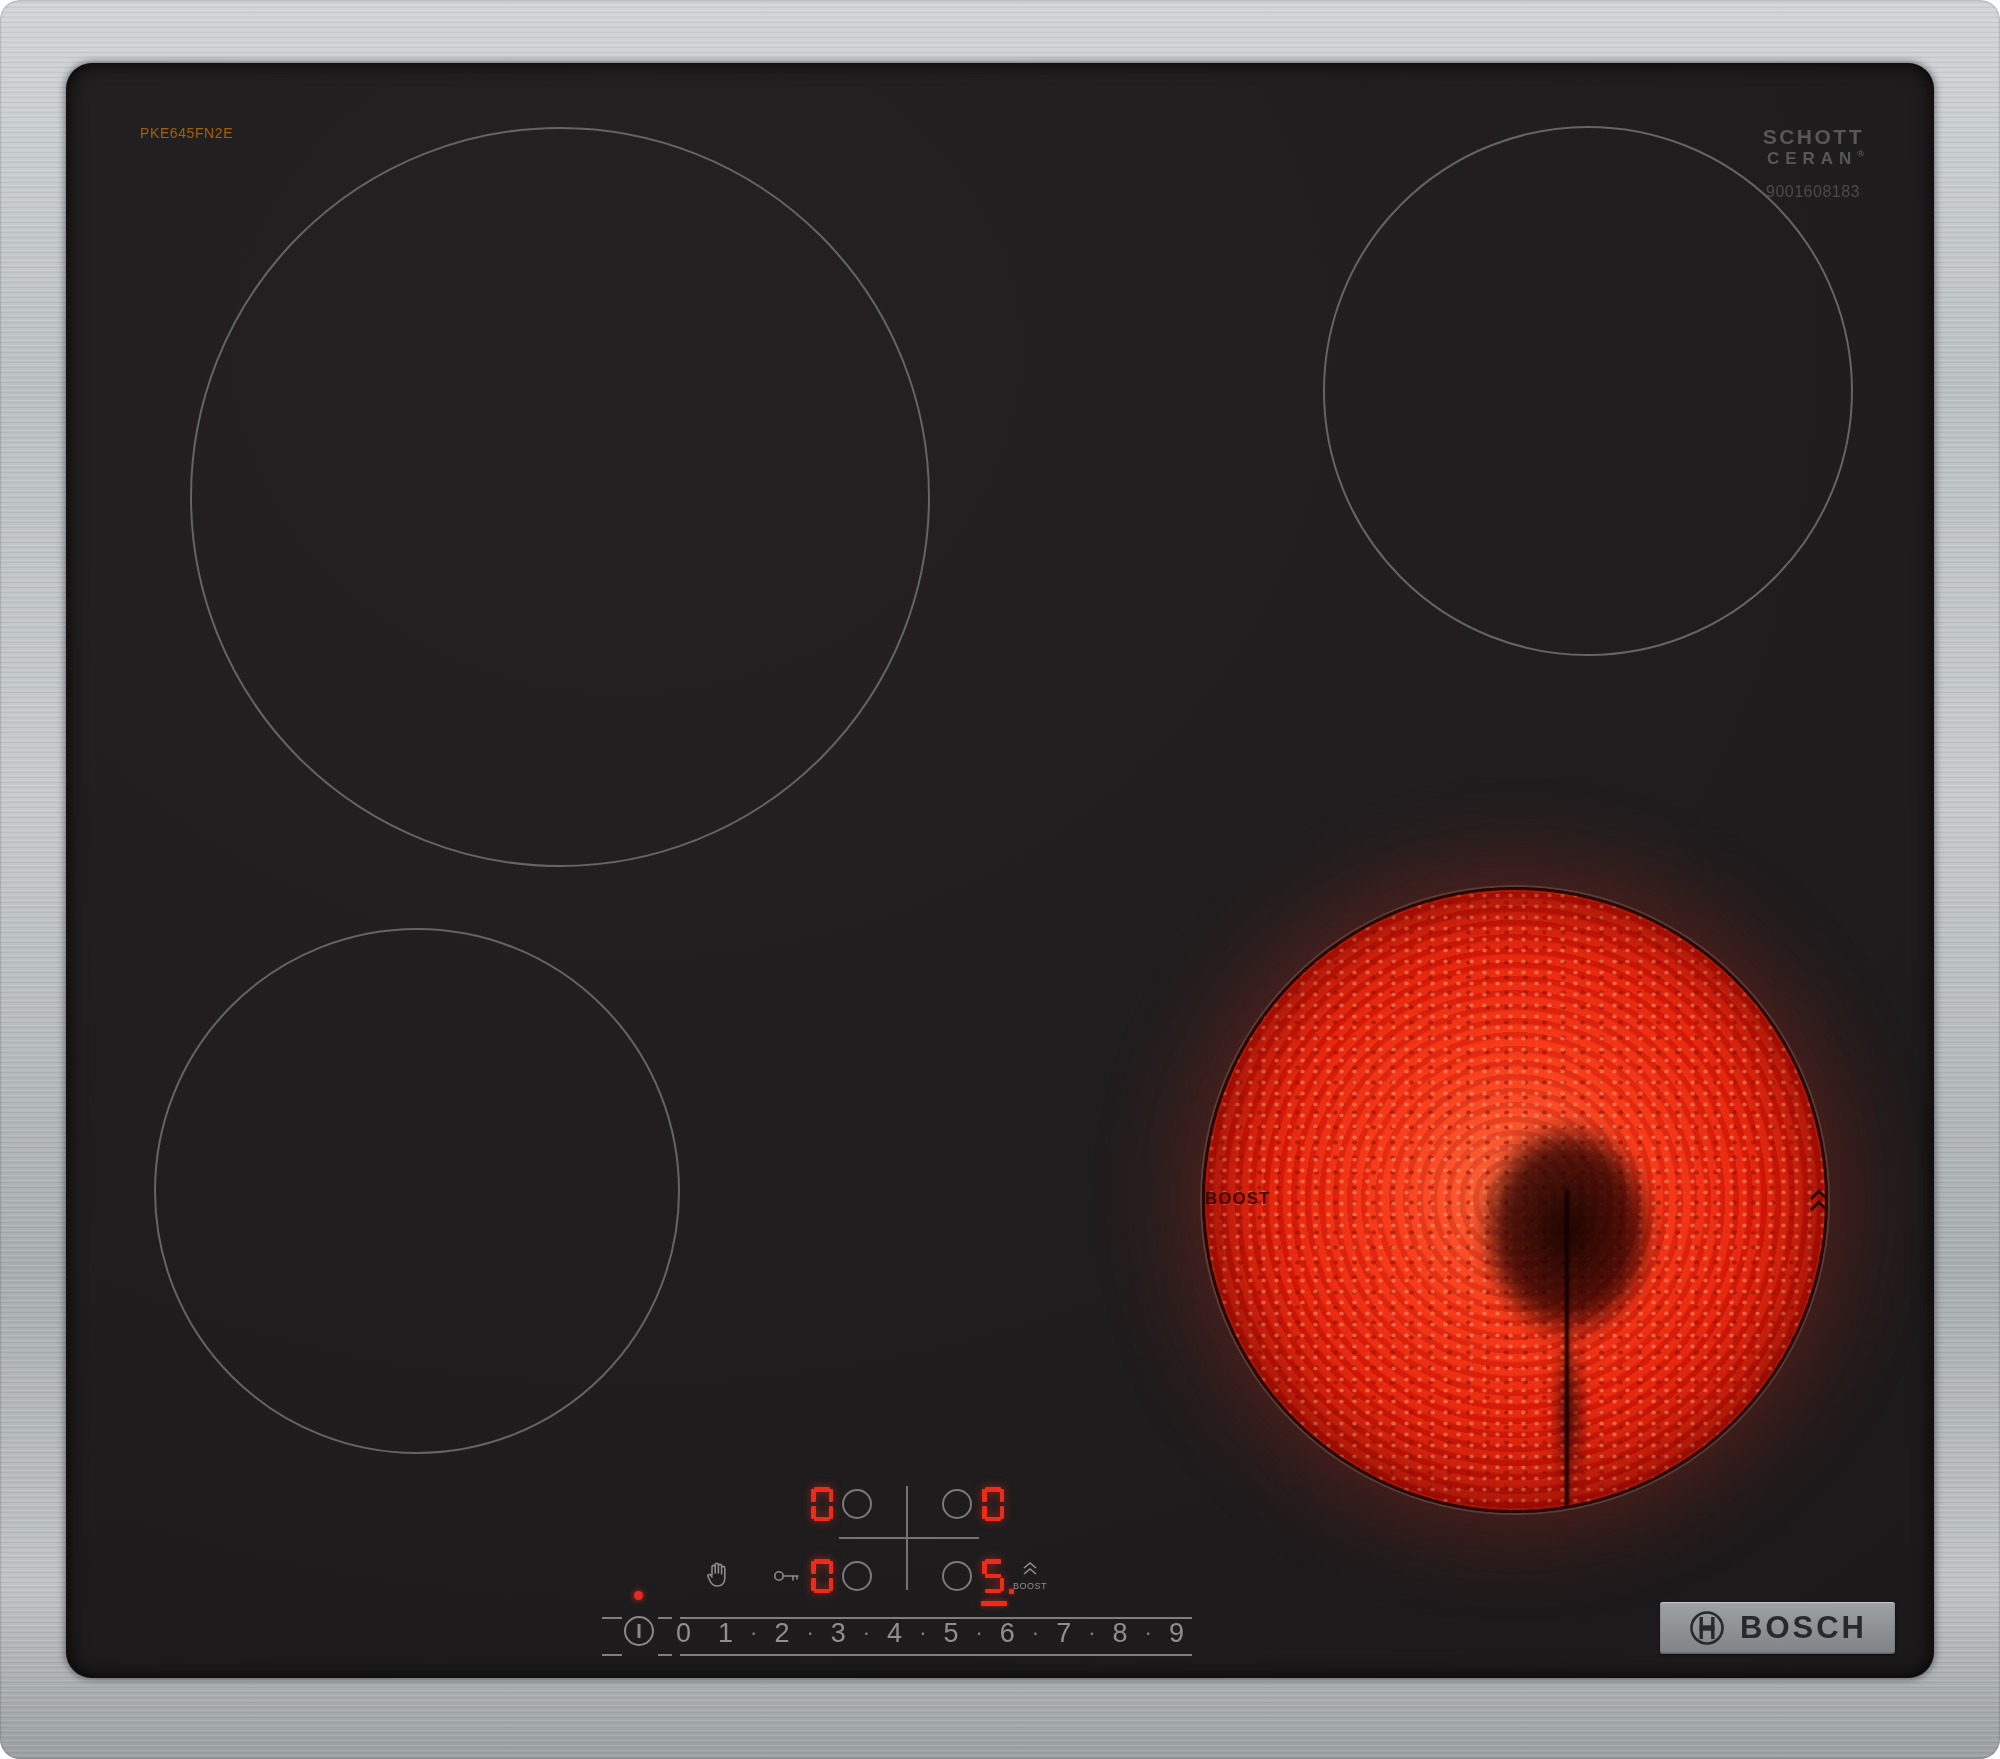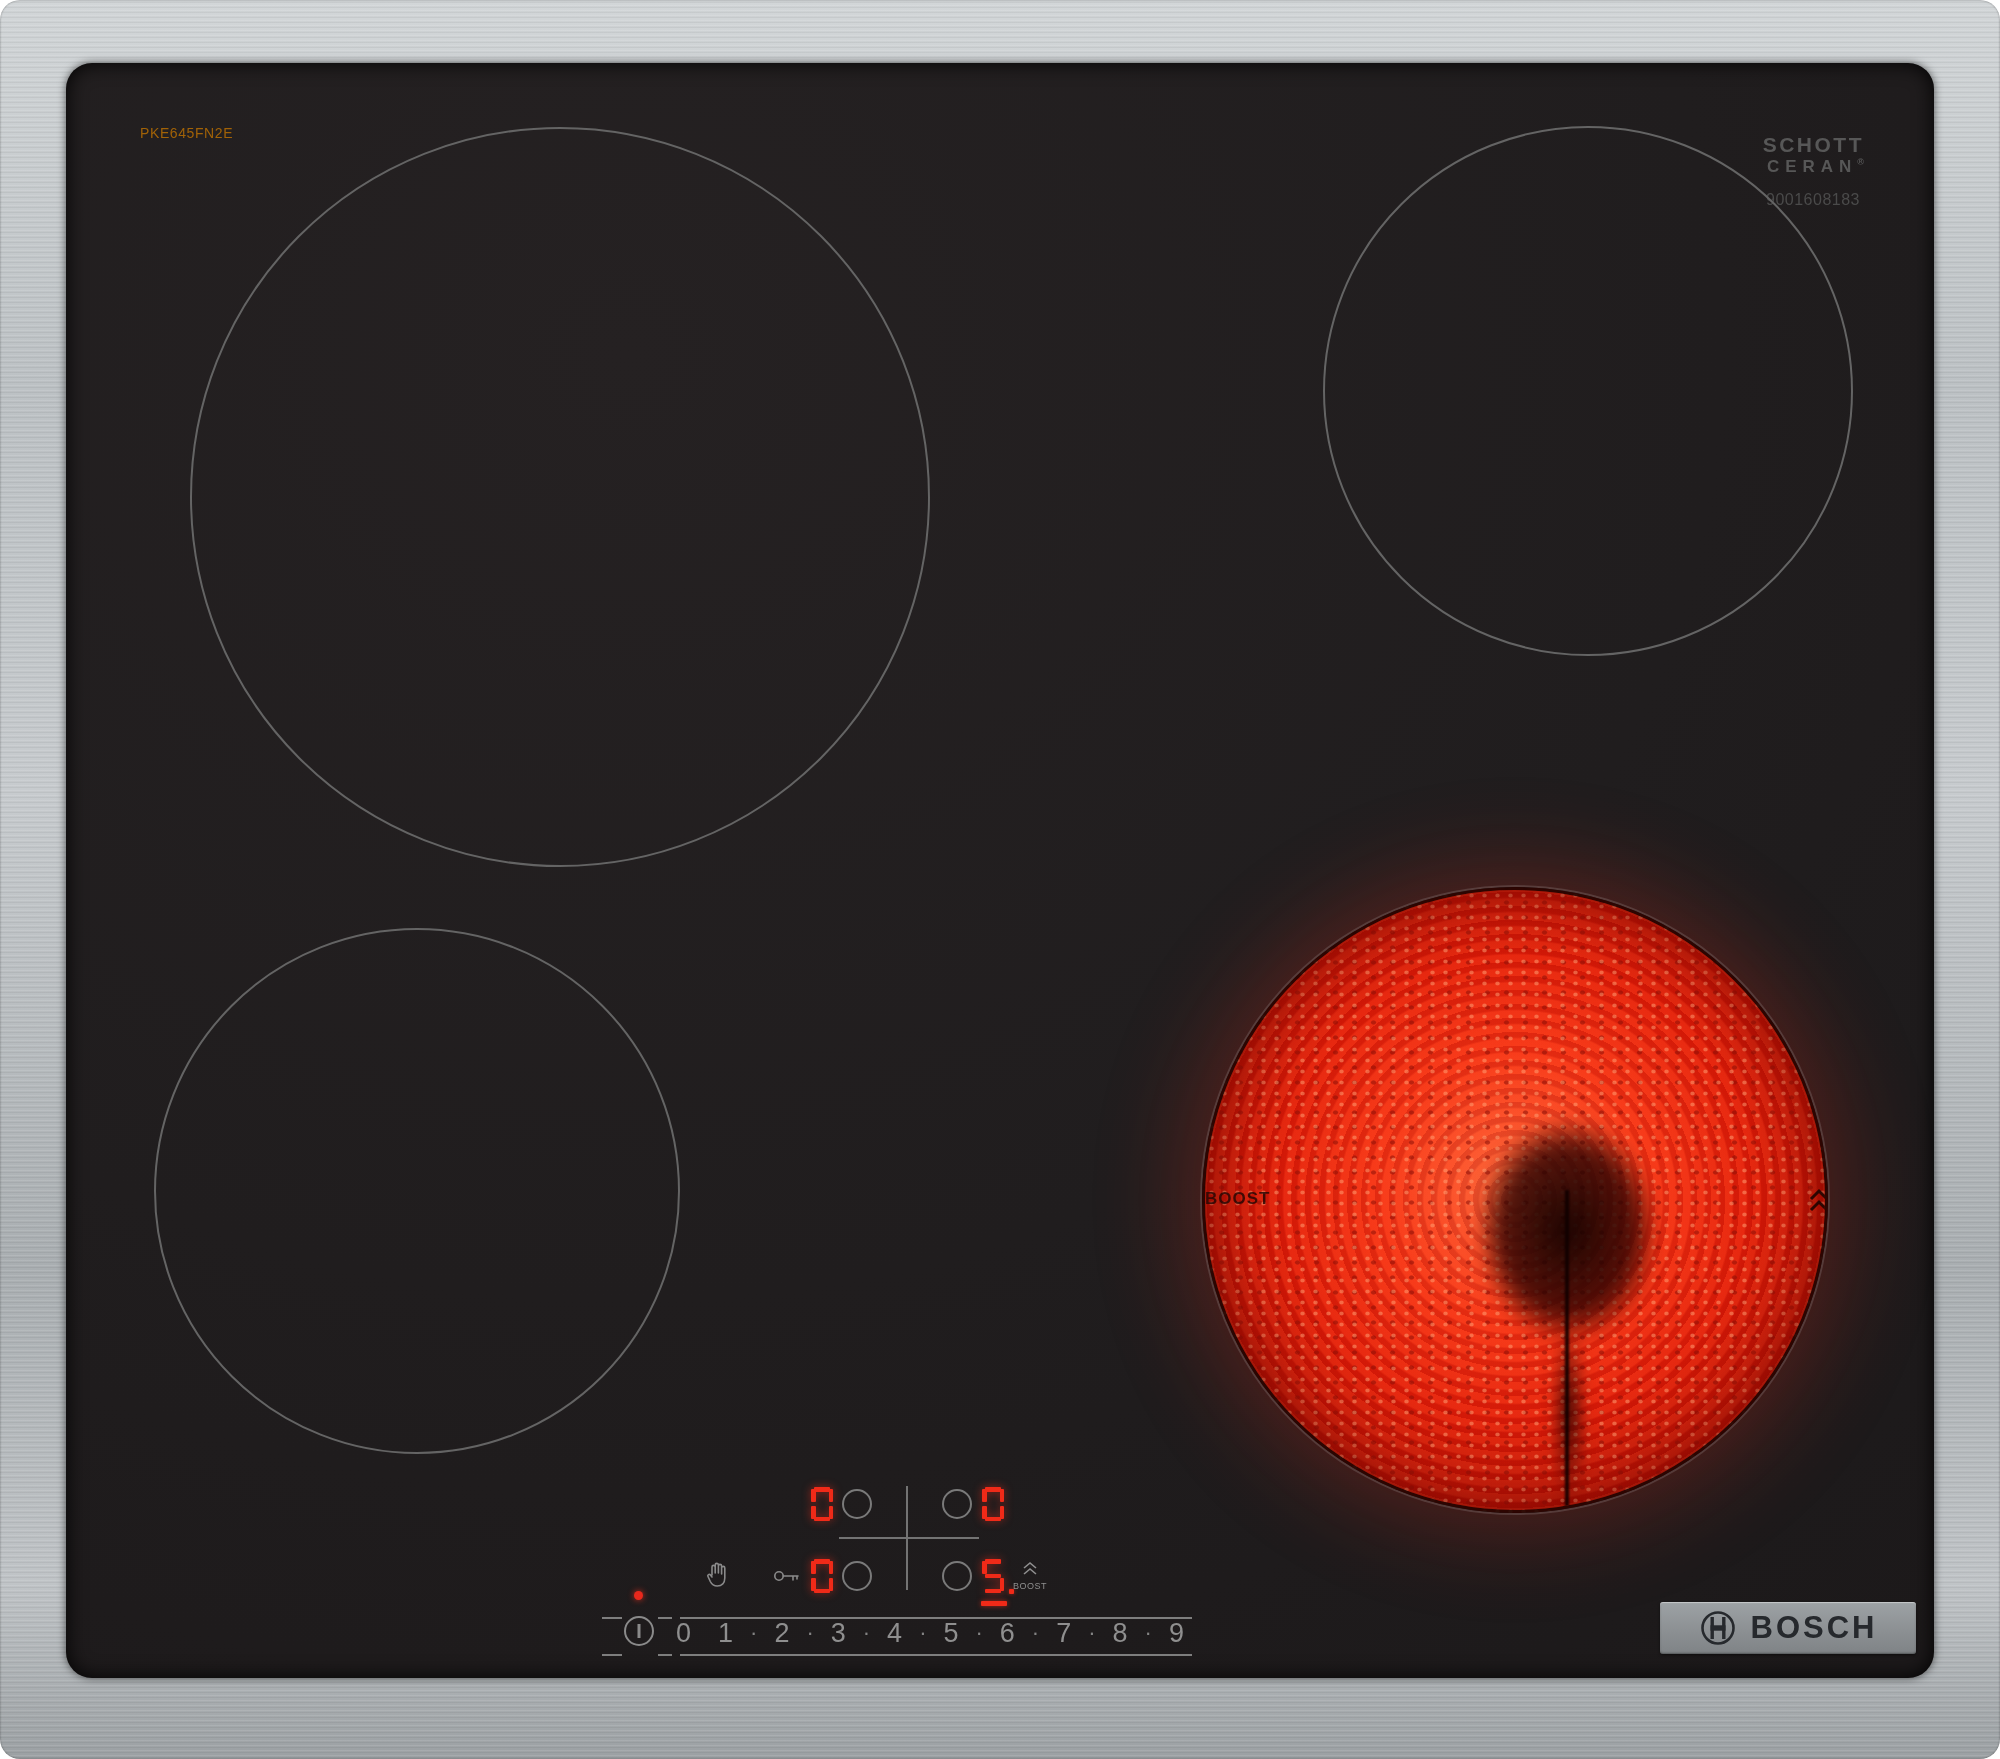--- a/index.html
+++ b/index.html
@@ -15,21 +15,21 @@
   }
   
   .glass{
     position:absolute;left:66px;top:63px;width:1868px;height:1615px;border-radius:26px;
     background:radial-gradient(130% 130% at 30% 18%, #252122 0%, #201d1e 45%, #1a1718 100%);
     box-shadow:inset 0 0 20px rgba(0,0,0,.95), 0 0 8px rgba(0,0,0,.6);
   }
 
   .model{position:absolute;left:140px;top:125px;font-size:14px;letter-spacing:.6px;color:#a16207;}
 
-  .schott{position:absolute;right:136px;top:126px;text-align:right;color:#575757;line-height:1.05;margin-top:8px;}
+  .schott{position:absolute;right:136px;top:126px;text-align:right;color:#575757;line-height:1.05;}
   .schott .l1{font-size:21px;font-weight:bold;letter-spacing:2.5px;}
   .schott .l2{font-size:17px;font-weight:bold;letter-spacing:6px;margin-top:2px;}
   .schott sup{font-size:9px;letter-spacing:0;}
   .schott .code{font-size:16px;color:#4a4a4a;letter-spacing:.5px;margin-top:16px;margin-right:4px;}
 
   
   .zone{position:absolute;border:2px solid #646464;border-radius:50%;}
   .zone.rl{left:190px;top:127px;width:736px;height:736px;}
   .zone.rr{left:1323px;top:126px;width:526px;height:526px;}
   .zone.fl{left:154px;top:928px;width:522px;height:522px;}
@@ -100,21 +100,21 @@
   .power{position:absolute;left:624px;top:1616px;width:30px;height:30px;border:2.5px solid #8a8a8a;
     border-radius:50%;box-sizing:border-box;}
   .power i{position:absolute;left:50%;top:50%;transform:translate(-50%,-50%);width:3px;height:14px;background:#8a8a8a;}
   .sl-row{position:absolute;left:676px;top:1619px;width:508px;height:28px;display:flex;align-items:center;
     justify-content:space-between;color:#8f8f8f;font-size:27px;}
   .sl-row .lv{flex:none;}
   .sl-row .lv0{margin-right:10px;}
   .sl-row .sep{flex:none;font-size:22px;color:#848484;}
 
   
-  .badge{position:absolute;left:1660px;top:1602px;width:256px;height:52px;border-radius:3px;
+  .badge{position:absolute;left:1660px;top:1602px;width:235px;height:52px;border-radius:3px;
     background:linear-gradient(180deg,#9da2a5 0%,#8c9093 55%,#7f8386 100%);
     box-shadow:inset 0 1px 1px rgba(255,255,255,.45), inset 0 -1px 2px rgba(0,0,0,.35), 0 1px 3px rgba(0,0,0,.5);
     display:flex;align-items:center;justify-content:center;gap:14px;}
   .badge .wordmark{font-size:31px;font-weight:bold;letter-spacing:3px;color:#26292d;}
 </style>
 </head>
 <body>
 
 <div class="stage">
   <div class="hob"></div>

